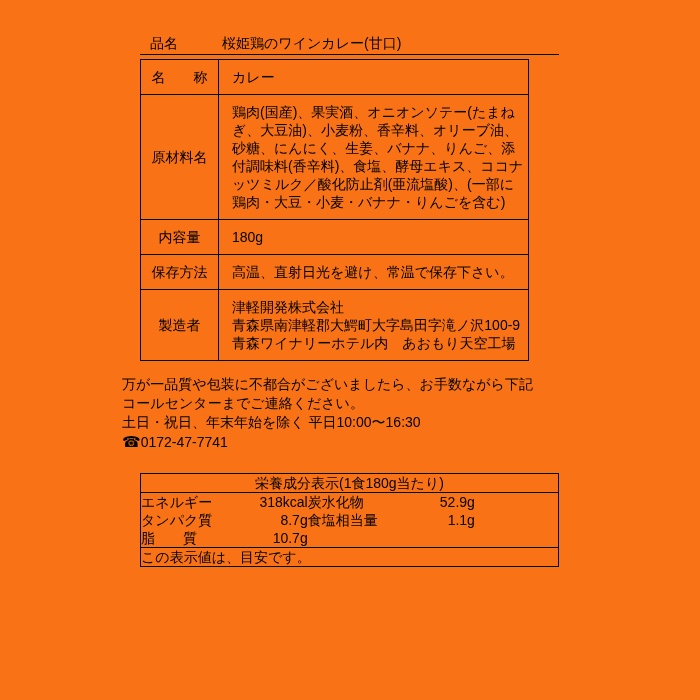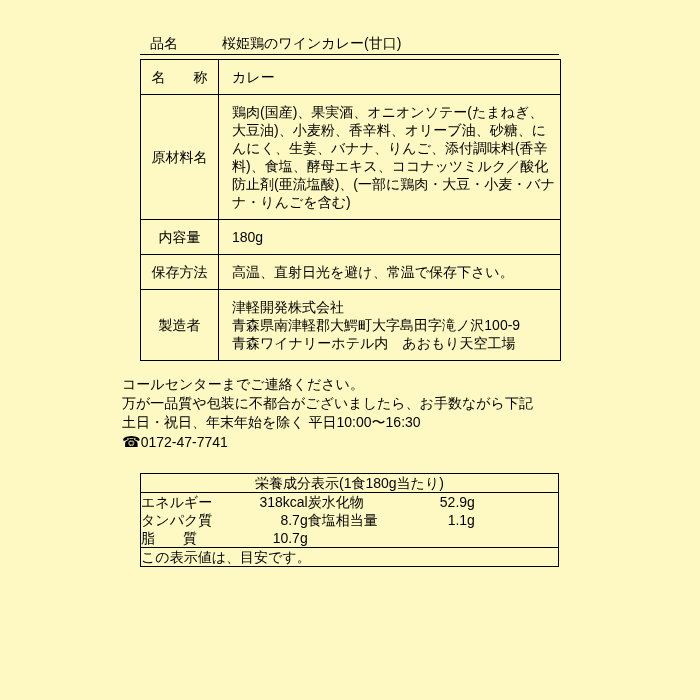--- a/index.html
+++ b/index.html
@@ -6,21 +6,21 @@
   html, body { margin: 0; padding: 0; }
   body {
     background: #ffffff;
     font-family: "Liberation Sans", sans-serif;
     color: #000000;
   }
   .page {
     position: relative;
     width: 700px;
     height: 700px;
-    background: #fef9c3;
+    background: #f97316;
     overflow: hidden;
   }
   .content {
     position: absolute;
     left: 122px;
     top: 36px;
     width: 470px;
   }
   .indent { margin-left: 18px; width: 419px; }
 
@@ -31,21 +31,21 @@
     padding-bottom: 3px;
     font-size: 14px;
     line-height: 15px;
   }
   .product-header .ph-label { width: 82px; padding-left: 10px; }
   .product-header .ph-value { flex: 1; }
 
   
   table.spec {
     border-collapse: collapse;
-    width: 421px;
+    width: 389px;
     margin-top: 4px;
     table-layout: fixed;
   }
   table.spec td {
     border: 1px solid #000;
     font-size: 14px;
     line-height: 18px;
     vertical-align: middle;
   }
   table.spec td.label {
@@ -131,22 +131,22 @@
         <td class="value">
           <div>津軽開発株式会社</div>
           <div>青森県南津軽郡大鰐町大字島田字滝ノ沢100-9</div>
           <div>青森ワイナリーホテル内　あおもり天空工場</div>
         </td>
       </tr>
     </tbody>
       </table>
 
     <div class="contact">
+      <div>万が一品質や包装に不都合がございましたら、お手数ながら下記</div>
       <div>コールセンターまでご連絡ください。</div>
-      <div>万が一品質や包装に不都合がございましたら、お手数ながら下記</div>
       <div>土日・祝日、年末年始を除く 平日10:00〜16:30</div>
       <div class="phone-line">
         <span class="phone-icon">☎</span><span>0172-47-7741</span>
       </div>
     </div>
 
     <table class="nutrition indent">
       <tbody>
           <tr>
         <td class="n-title" colspan="5">栄養成分表示(1食180g当たり)</td>

